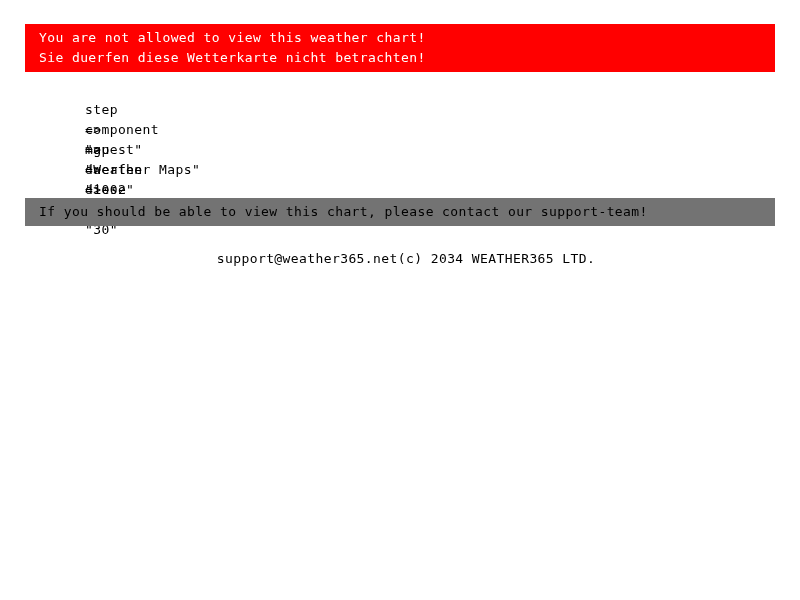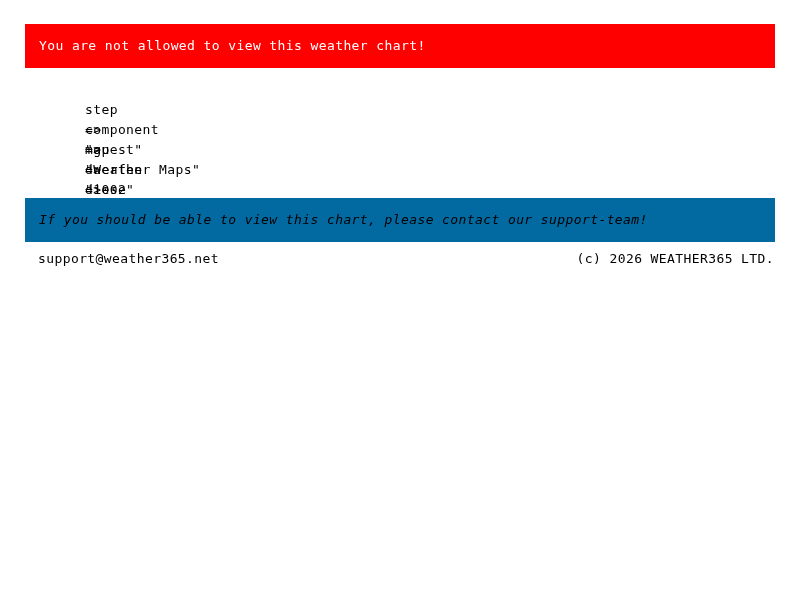--- a/index.html
+++ b/index.html
@@ -18,35 +18,34 @@
   .page {
     position: relative;
     width: 800px;
     height: 600px;
   }
   .banner {
     position: absolute;
     left: 25px;
     width: 750px;
     box-sizing: border-box;
-    padding: 12px 14px;
+    padding: 4px 14px;
     line-height: 20px;
     font-size: 13px;
     letter-spacing: 0.4px;
   }
   .banner-error {
     top: 24px;
     background: #ff0000;
     color: #ffffff;
   }
   .banner-info {
     top: 198px;
-    background: #0369a1;
+    background: #737373;
     color: #000000;
-    font-style: italic;
   }
   .banner-line {
     white-space: pre;
   }
   .params {
     position: absolute;
     left: 38px;
     top: 80px;
     width: 720px;
   }
@@ -67,37 +66,38 @@
   }
   .param-val {
     letter-spacing: 0.4px;
   }
   .footer {
     position: absolute;
     left: 38px;
     top: 250px;
     width: 736px;
     display: flex;
-    justify-content: space-between;
+    justify-content: center;
     line-height: 18px;
     letter-spacing: 0.4px;
     white-space: pre;
   }
   .footer a {
     color: #000000;
     text-decoration: none;
   }
 </style>
 </head>
 <body>
 
 <div class="page">
 
   <div class="banner banner-error">
     <div class="banner-line">You are not allowed to view this weather chart!</div>
+    <div class="banner-line">Sie duerfen diese Wetterkarte nicht betrachten!</div>
   </div>
 
   <div class="params">
     <div class="param-row">
       <span class="param-key">step</span>
       <span class="param-arrow">=&gt;</span>
       <span class="param-val">"guest"</span>
     </div>
     <div class="param-row">
       <span class="param-key">component</span>
@@ -120,16 +120,16 @@
       <span class="param-val">"30"</span>
     </div>
   </div>
 
   <div class="banner banner-info">
     <div class="banner-line">If you should be able to view this chart, please contact our support-team!</div>
   </div>
 
   <div class="footer">
     <a href="#">support@weather365.net</a>
-    <span>(c) 2026 WEATHER365 LTD.</span>
+    <span>(c) 2034 WEATHER365 LTD.</span>
   </div>
 
 </div>
 
 </body></html>

